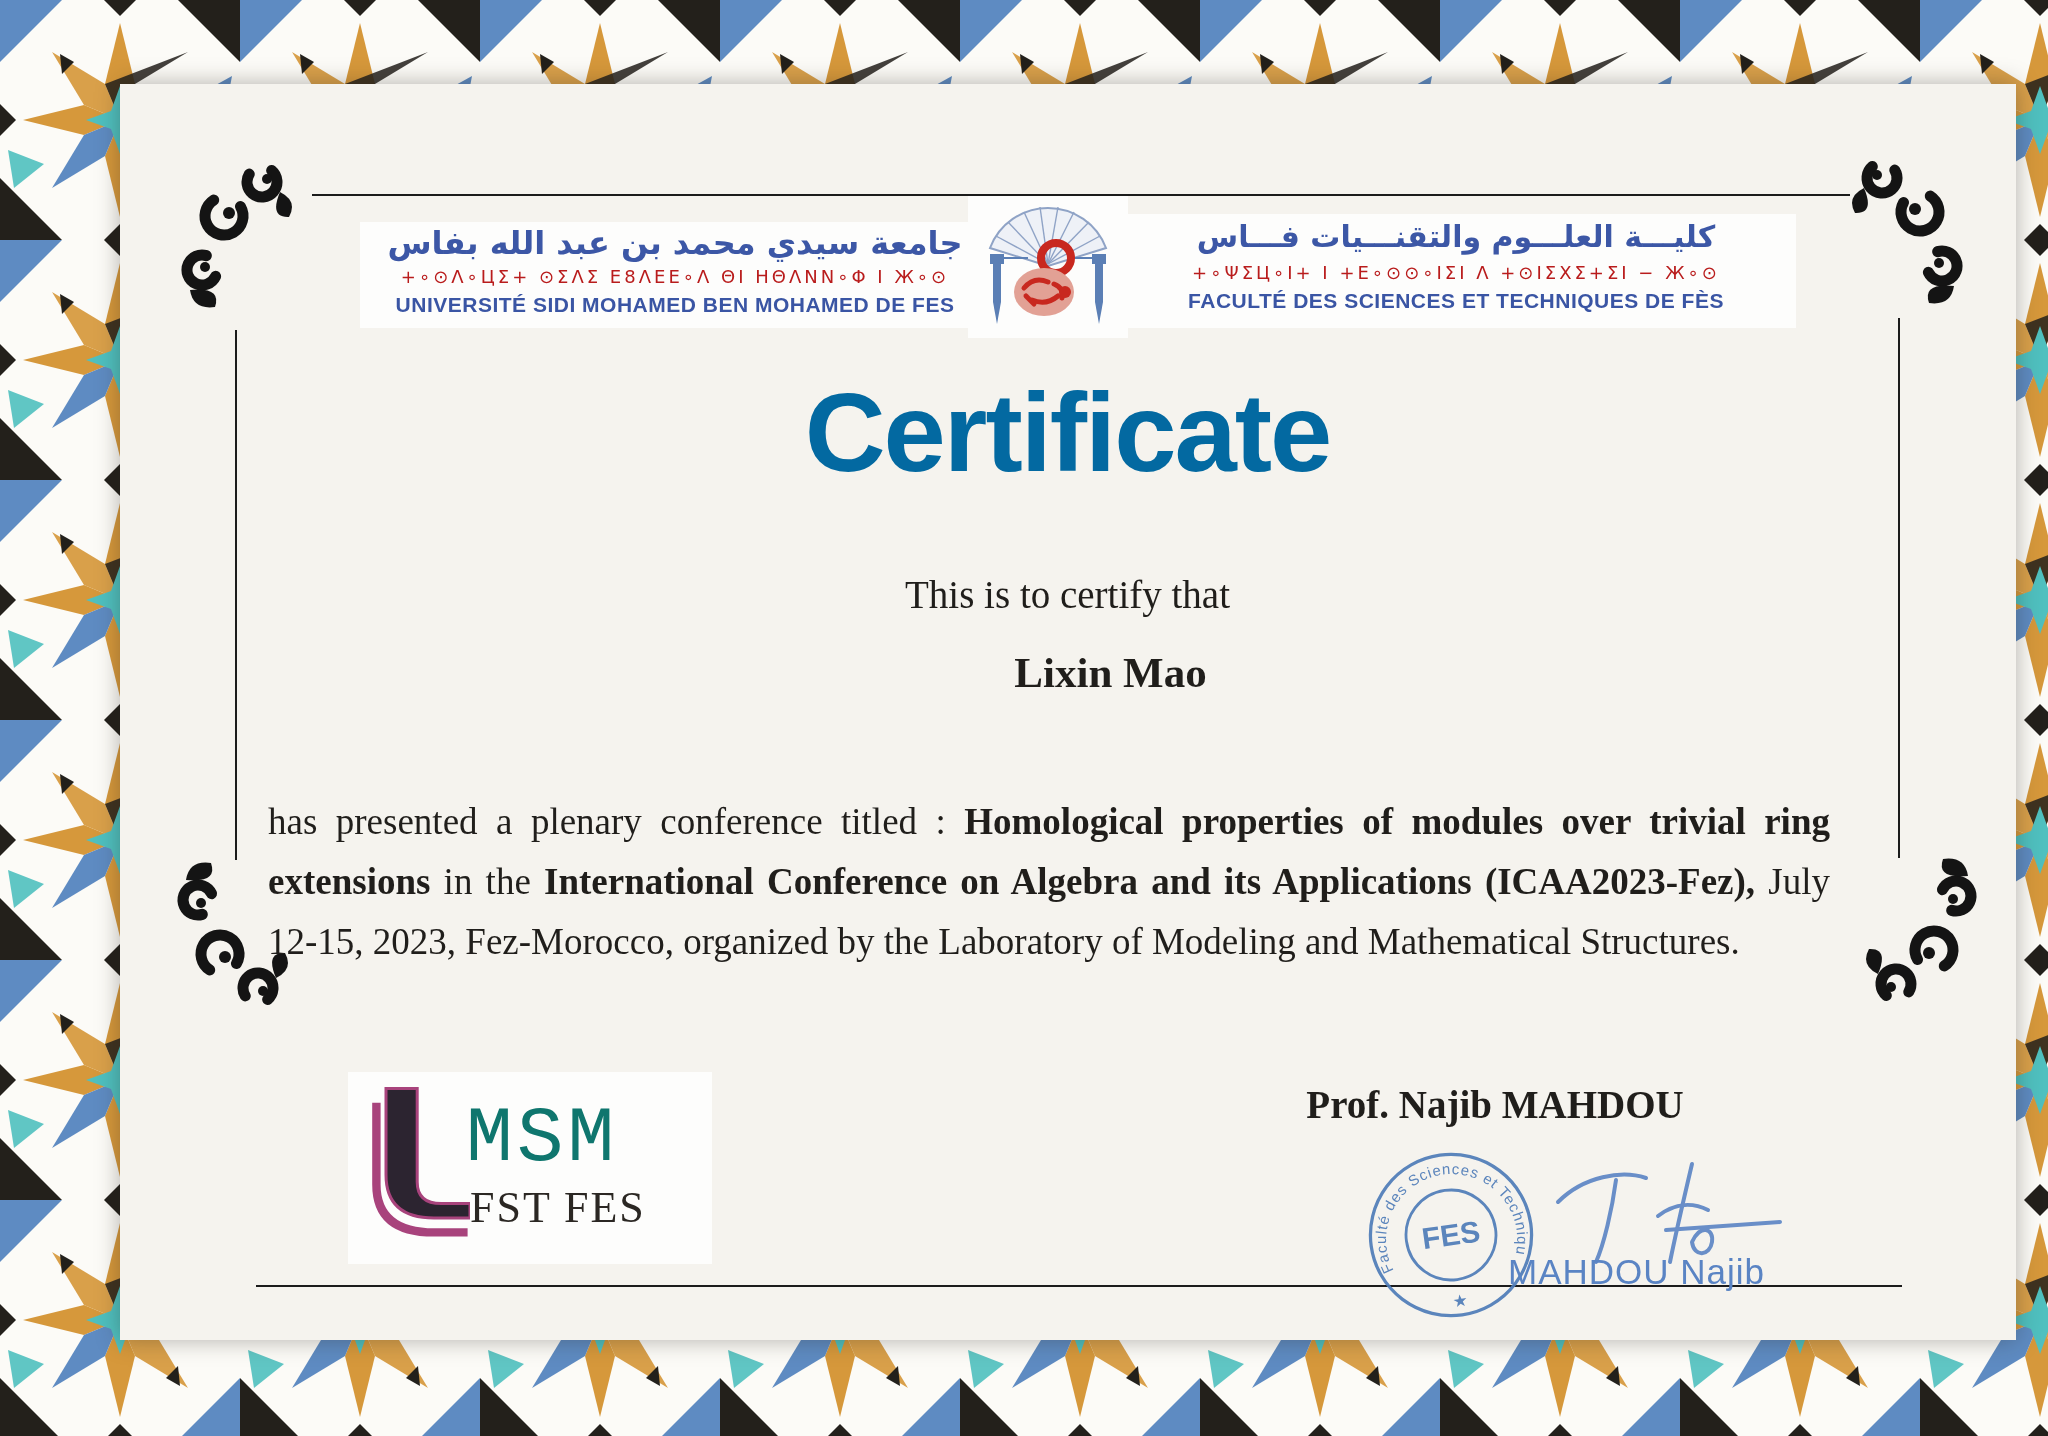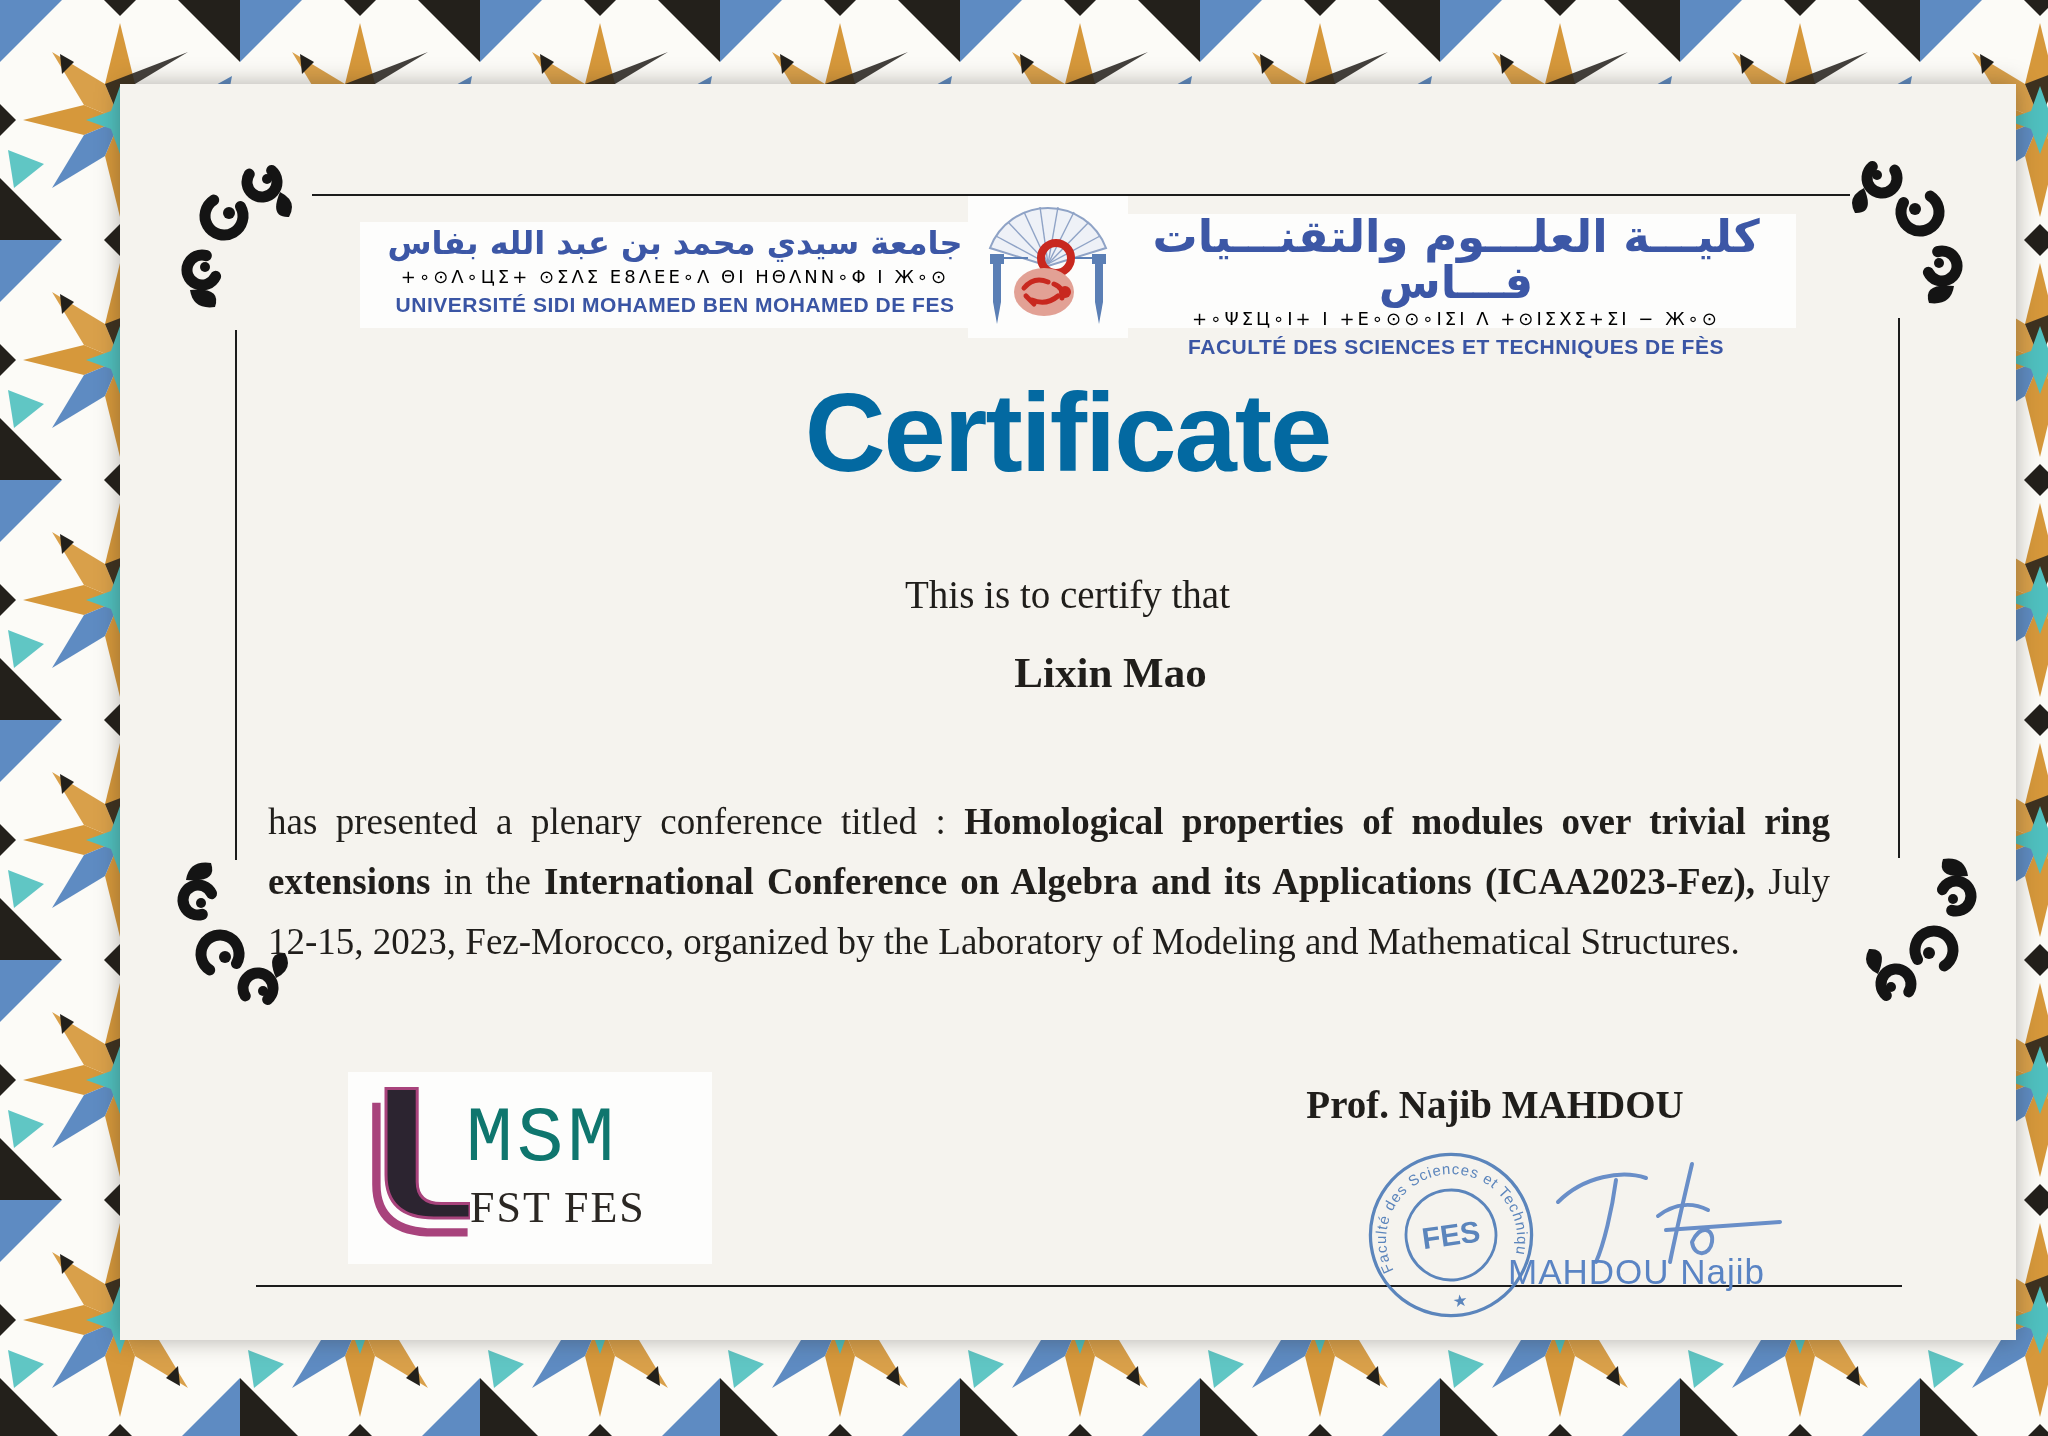--- a/index.html
+++ b/index.html
@@ -26,23 +26,23 @@
   #fl-bl{transform:scaleY(-1);}
   #fl-br{transform:scale(-1,-1);}
 
   
   .hdr-block{position:absolute;background:#fdfdfc;text-align:center;color:#3c57a6;}
   #hdr-left{left:360px;top:222px;width:630px;height:106px;}
   #hdr-right{left:1116px;top:214px;width:680px;height:114px;}
   #hdr-logo{left:968px;top:196px;width:160px;height:142px;background:#fdfdfc;}
   .arabic{font-family:"DejaVu Sans",sans-serif;font-weight:bold;direction:rtl;}
   #hdr-left .arabic{font-size:32px;line-height:42px;}
-  #hdr-right .arabic{font-size:45px;line-height:46px;}
+  #hdr-right .arabic{font-size:30px;line-height:46px;}
   .tifinagh{font-family:"DejaVu Sans",sans-serif;font-size:18px;line-height:26px;
-            letter-spacing:3px;color:#000000;}
+            letter-spacing:3px;color:#b91c1c;}
   .hdr-fr{font-family:"Liberation Sans","DejaVu Sans",sans-serif;font-weight:bold;
           font-size:21px;line-height:30px;letter-spacing:.5px;color:#3a55a4;}
 
   
   #title{left:236px;top:368px;width:1663px;text-align:center;
          font-family:"Liberation Sans","DejaVu Sans",sans-serif;font-weight:bold;
          font-size:112px;letter-spacing:-2px;color:#0369a1;}
   #intro{left:236px;top:572px;width:1663px;text-align:center;font-size:39px;}
   #recipient{left:236px;top:648px;width:1663px;text-align:center;
              font-size:43px;font-weight:bold;margin-left:43px;}

